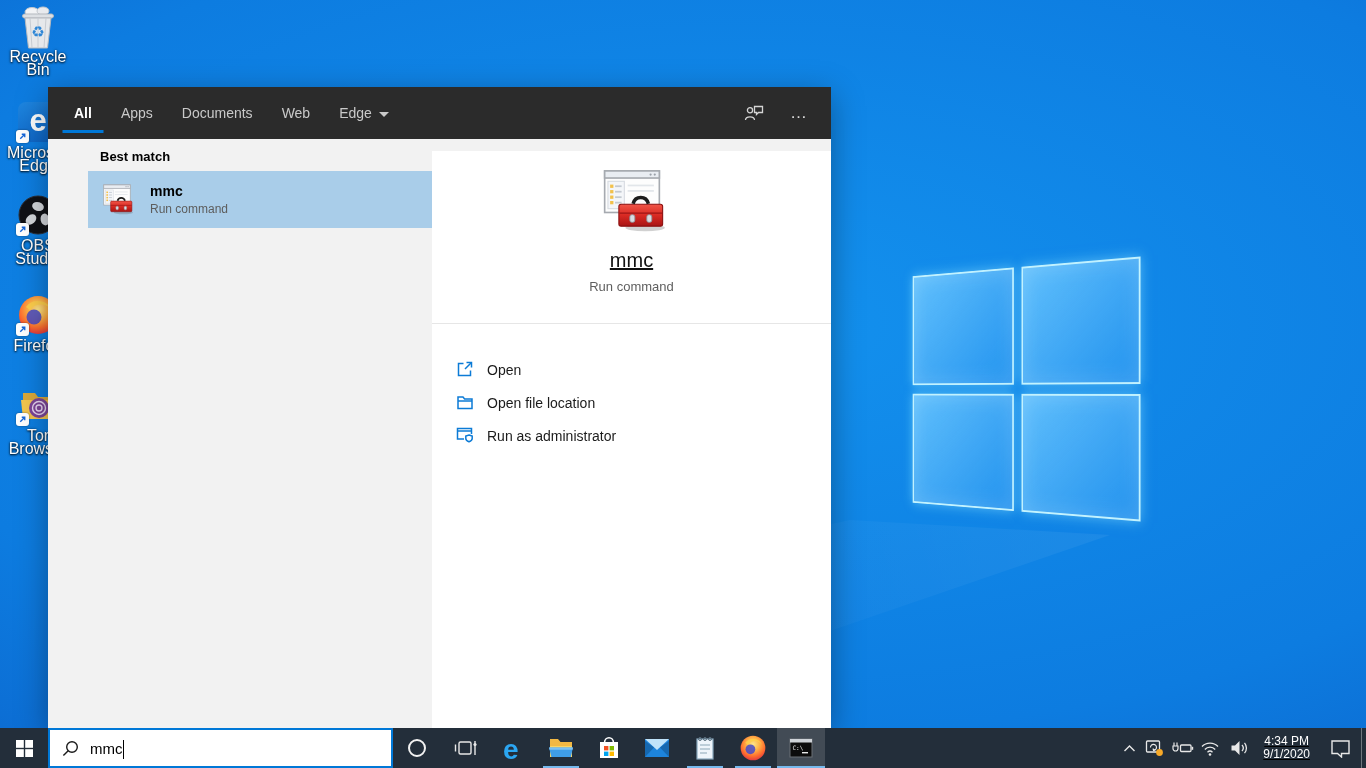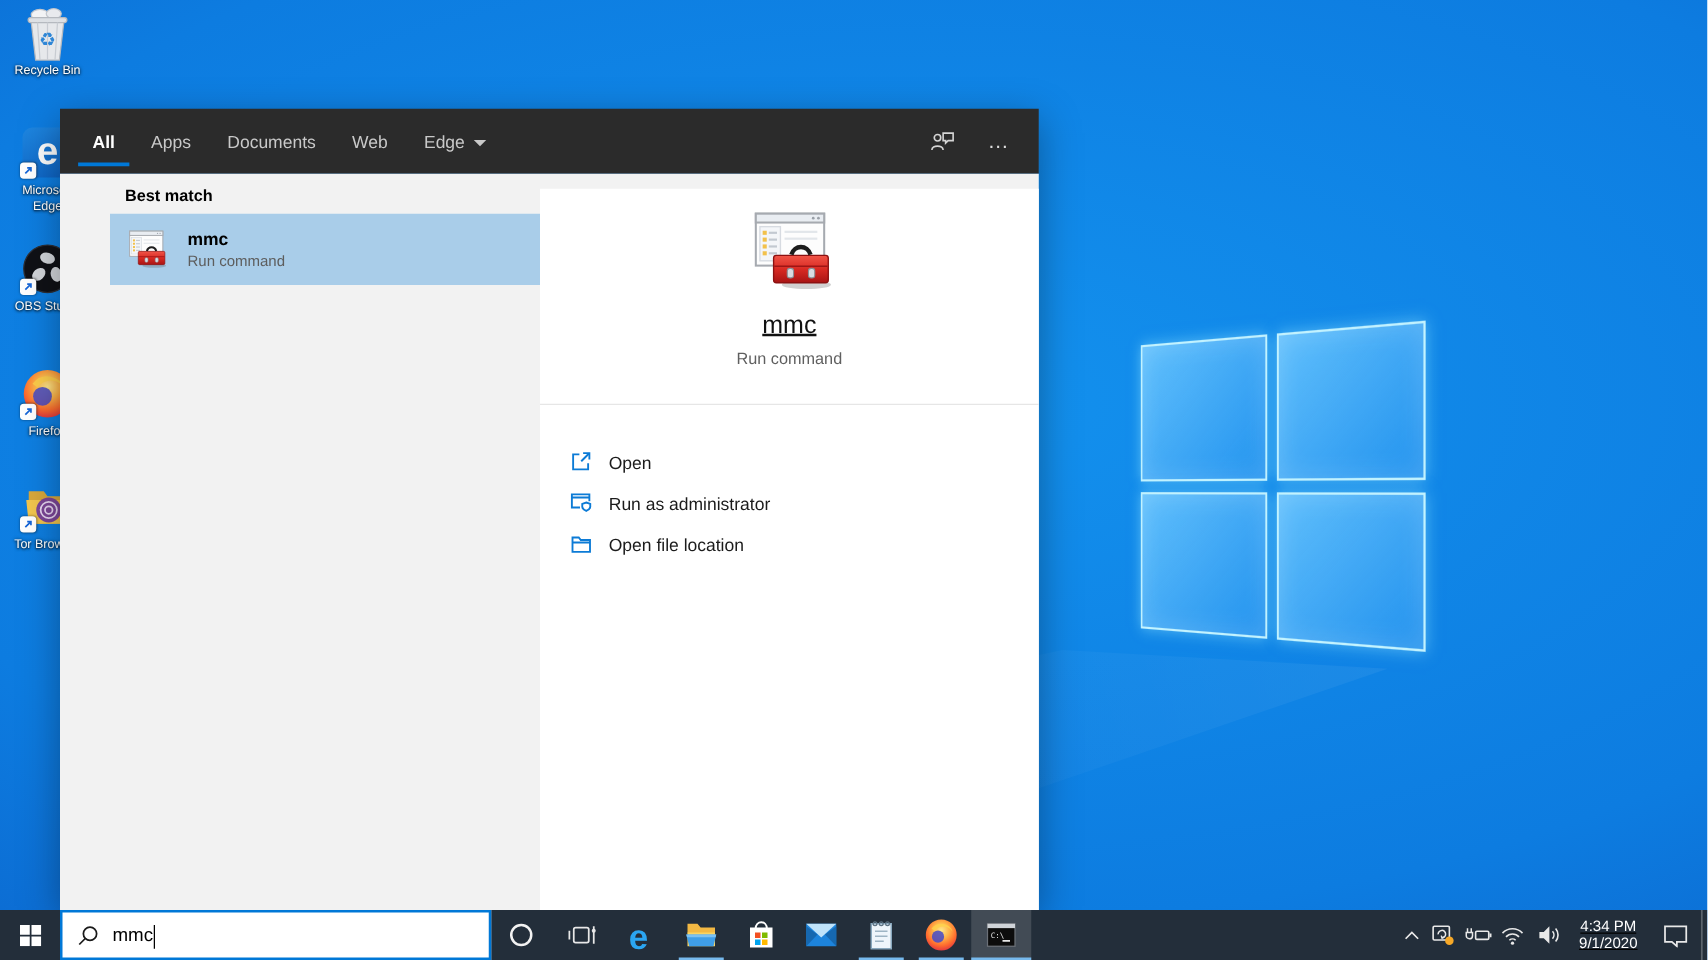--- a/index.html
+++ b/index.html
@@ -18,21 +18,21 @@
     box-shadow: 0 0 12px rgba(140,225,255,.55), inset 0 0 25px rgba(255,255,255,.18); }
   .pane.tl { left:0; top:0; } .pane.tr { left:152px; top:0; }
   .pane.bl { left:0; top:138px; } .pane.br { left:152px; top:138px; }
   .beam { position:absolute; inset:0; z-index:0; pointer-events:none;
     background: linear-gradient(250deg, rgba(255,255,255,.10), rgba(255,255,255,0) 60%);
     clip-path: polygon(850px 520px, 1110px 535px, 430px 768px, 0px 768px, 0px 705px); }
 
   
   .dicon { position:absolute; left:7px; width:62px; text-align:center; z-index:2; cursor:default; }
   .dicon .ic { width:40px; height:40px; margin:0 auto; position:relative; }
-  .dicon .lbl { margin-top:4px; font-size:10px; line-height:13px; color:#fff;
+  .dicon .lbl { margin-top:4px; font-size:16px; line-height:13px; color:#fff;
     text-shadow:0 1px 2px rgba(0,0,0,.9), 0 0 3px rgba(0,0,0,.55); }
   .sc-arrow { position:absolute; left:-2px; bottom:-1px; width:13px; height:13px;
     background:#fff; border-radius:3px; box-shadow:0 0 2px rgba(0,0,0,.5);
     display:flex; align-items:center; justify-content:center; }
   .edge-tile { width:40px; height:40px; border-radius:8px; background:linear-gradient(160deg,#1e86e0,#0d63c4);
     color:#fff; font-size:31px; font-weight:bold; line-height:38px; text-align:center; }
 
   
   .panel { position:absolute; left:48px; top:87px; width:783px; height:641px; z-index:5;
     box-shadow:0 8px 30px rgba(0,0,0,.35); }
@@ -287,32 +287,32 @@
             <div class="action-row">
               <svg width="18" height="18" viewBox="0 0 18 18" fill="none" stroke="#0c7bd6" stroke-width="1.5">
                 <path d="M7.5 3.5 H2.5 v12 h12 V10.5"></path>
                 <path d="M10.5 2.5 h5 v5"></path>
                 <line x1="15.2" y1="2.8" x2="9" y2="9"></line>
               </svg>
               <span class="action-lbl">Open</span>
             </div>
             <div class="action-row">
               <svg width="18" height="18" viewBox="0 0 18 18" fill="none" stroke="#0c7bd6" stroke-width="1.5">
+                <path d="M2 4 h5 l1.6 2 H16 v9.5 H2 z"></path>
+                <path d="M2 8 h14"></path>
+              </svg>
+              <span class="action-lbl">Open file location</span>
+            </div>
+            <div class="action-row">
+              <svg width="18" height="18" viewBox="0 0 18 18" fill="none" stroke="#0c7bd6" stroke-width="1.5">
                 <path d="M15.5 8 V2.5 H1.5 v10.5 h6.5"></path>
                 <line x1="1.5" y1="5" x2="15.5" y2="5"></line>
                 <path d="M13 9 l3.2 1.1 v2.3 c0 2 -3.2 3.3 -3.2 3.3 s-3.2 -1.3 -3.2 -3.3 v-2.3 z"></path>
               </svg>
               <span class="action-lbl">Run as administrator</span>
-            </div>
-            <div class="action-row">
-              <svg width="18" height="18" viewBox="0 0 18 18" fill="none" stroke="#0c7bd6" stroke-width="1.5">
-                <path d="M2 4 h5 l1.6 2 H16 v9.5 H2 z"></path>
-                <path d="M2 8 h14"></path>
-              </svg>
-              <span class="action-lbl">Open file location</span>
             </div>
           </div>
         </div>
       </div>
     </div>
   </div>
 
   <div class="taskbar">
     <div class="tb-slot">
       <svg width="17" height="17" viewBox="0 0 17 17">

